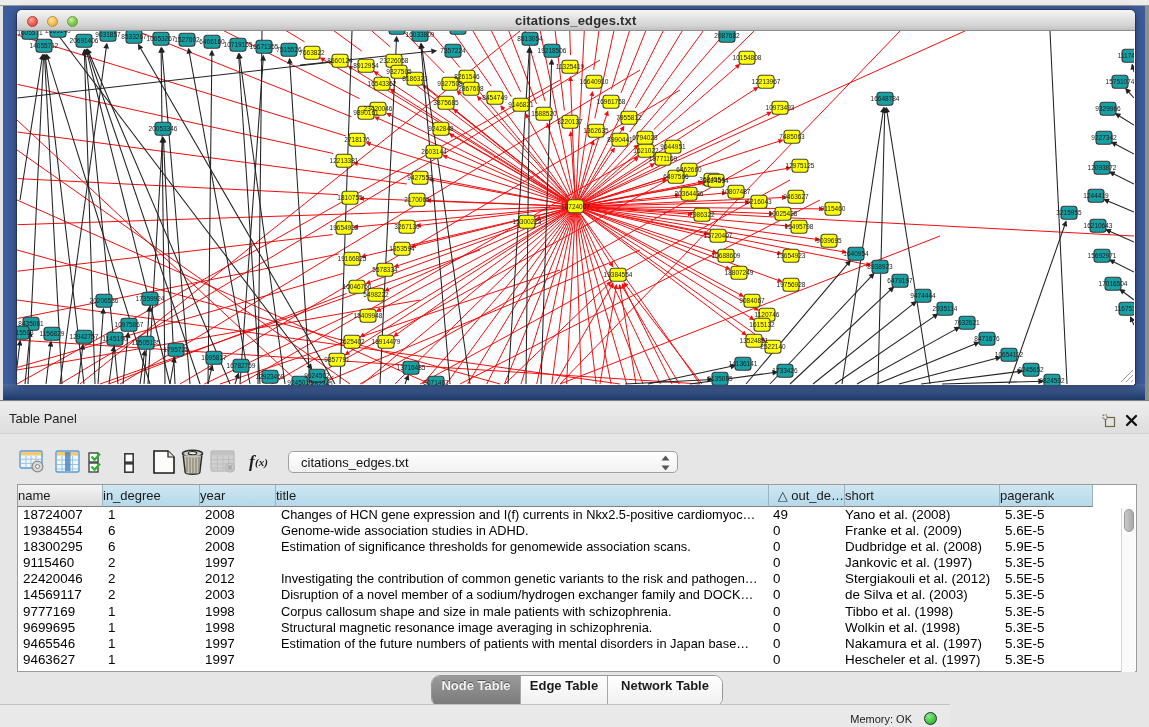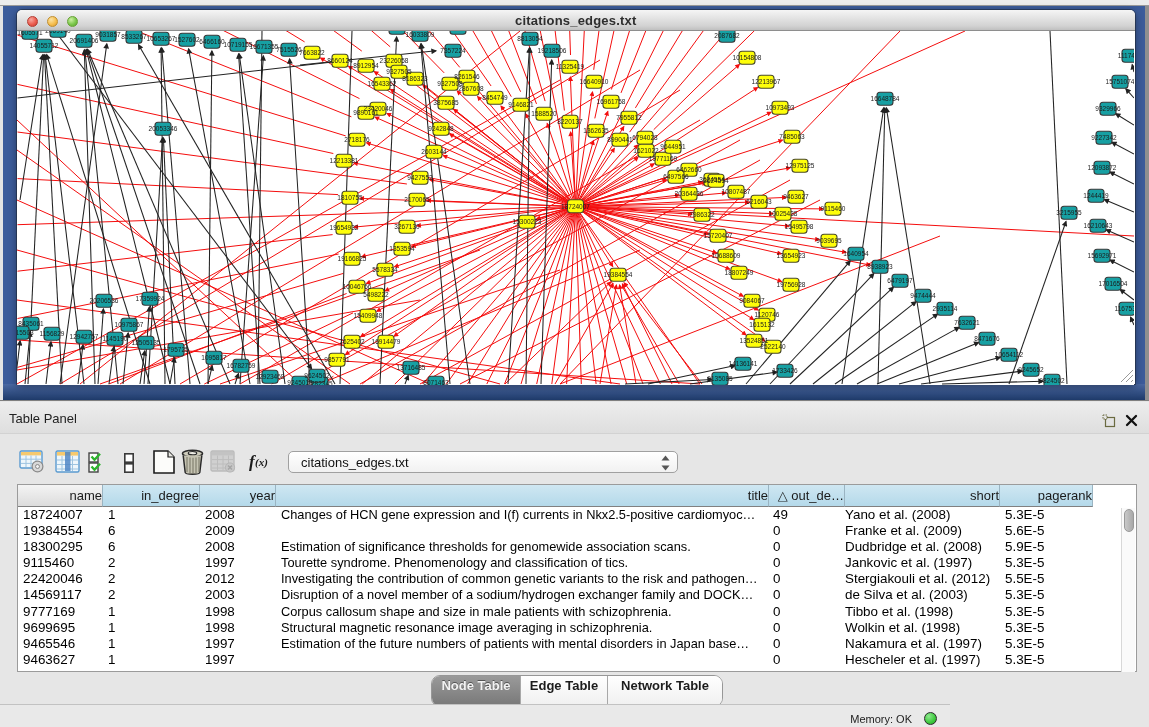--- a/index.html
+++ b/index.html
@@ -31,21 +31,21 @@
 #icoFloat{position:absolute;left:1102px;top:12px}
 #icoX{position:absolute;left:1124px;top:11px}
 
 #tbicons{position:absolute;left:0px;top:45px}
 #combo{position:absolute;left:288px;top:50px;width:390px;height:22px;background:linear-gradient(#fff,#f1f1f1);border:1px solid #a0a0a0;border-radius:5px;box-shadow:inset 0 1px 0 #fff}
 #combo .tx{position:absolute;left:12px;top:3px;font-size:13px;color:#111}
 #combo .arr{position:absolute;right:6px;top:2px;width:11px;height:18px}
 
 #tblwrap{position:absolute;left:17px;top:83px;width:1120px;height:188px;background:#fff;border:1px solid #9b9b9b}
 #thead{position:absolute;left:0;top:0;height:22px;width:1118px}
-#thead .h{position:absolute;top:0;height:22px;background:linear-gradient(#cfe7f2,#b4d9ea);border-right:1px solid #9ab4c2;border-bottom:1px solid #808080;font-size:13px;color:#1a1a1a;text-align:right;line-height:21px}
+#thead .h{position:absolute;top:0;height:22px;background:linear-gradient(#cfe7f2,#b4d9ea);border-right:1px solid #9ab4c2;border-bottom:1px solid #808080;font-size:13px;color:#1a1a1a;text-align:left;line-height:21px}
 #thead .hg{background:linear-gradient(#f4f4f4,#dcdcdc)}
 #tbody{position:absolute;left:0;top:22px;width:1118px}
 .tr{position:relative;height:16.1px;font-size:13.4px;color:#000;white-space:nowrap}
 .tr div{position:absolute;top:0;line-height:16.1px;overflow:hidden;white-space:nowrap}
 .c0{left:5px;width:80px}.c1{left:90px;width:88px}.c2{left:187px;width:70px}
 .c3{left:263px;width:487px;text-overflow:ellipsis;font-size:12.8px}.c4{left:755px;width:70px}
 .c5{left:827px;width:155px;text-align:left}.c6{left:987px;width:86px}
 #vsb{position:absolute;right:1px;top:23px;width:14px;height:164px;background:#fafafa;border-left:1px solid #d8d8d8}
 #vsb .th{position:absolute;left:1.5px;top:1px;width:10px;height:23px;border-radius:5px;background:linear-gradient(90deg,#c9c9c9,#a8a8a8);border:1px solid #999}
 
@@ -703,38 +703,38 @@
             <div class="c2">2008</div>
             <div class="c3">Changes of HCN gene expression and I(f) currents in Nkx2.5-positive cardiomyoc…</div>
             <div class="c4">49</div>
             <div class="c5">Yano et al. (2008)</div>
             <div class="c6">5.3E-5</div>
           </div>
 <div class="tr">
             <div class="c0">19384554</div>
             <div class="c1">6</div>
             <div class="c2">2009</div>
+            <div class="c3">Genome-wide association studies in ADHD.</div>
             <div class="c4">0</div>
             <div class="c5">Franke et al. (2009)</div>
             <div class="c6">5.6E-5</div>
           </div>
 <div class="tr">
             <div class="c0">18300295</div>
             <div class="c1">6</div>
             <div class="c2">2008</div>
             <div class="c3">Estimation of significance thresholds for genomewide association scans.</div>
             <div class="c4">0</div>
             <div class="c5">Dudbridge et al. (2008)</div>
             <div class="c6">5.9E-5</div>
           </div>
 <div class="tr">
             <div class="c0">9115460</div>
             <div class="c1">2</div>
             <div class="c2">1997</div>
-            <div class="c3">Tourette syndrome. Phenomenology and classification of tics.</div>
             <div class="c4">0</div>
             <div class="c5">Jankovic et al. (1997)</div>
             <div class="c6">5.3E-5</div>
           </div>
 <div class="tr">
             <div class="c0">22420046</div>
             <div class="c1">2</div>
             <div class="c2">2012</div>
             <div class="c3">Investigating the contribution of common genetic variants to the risk and pathogen…</div>
             <div class="c4">0</div>

